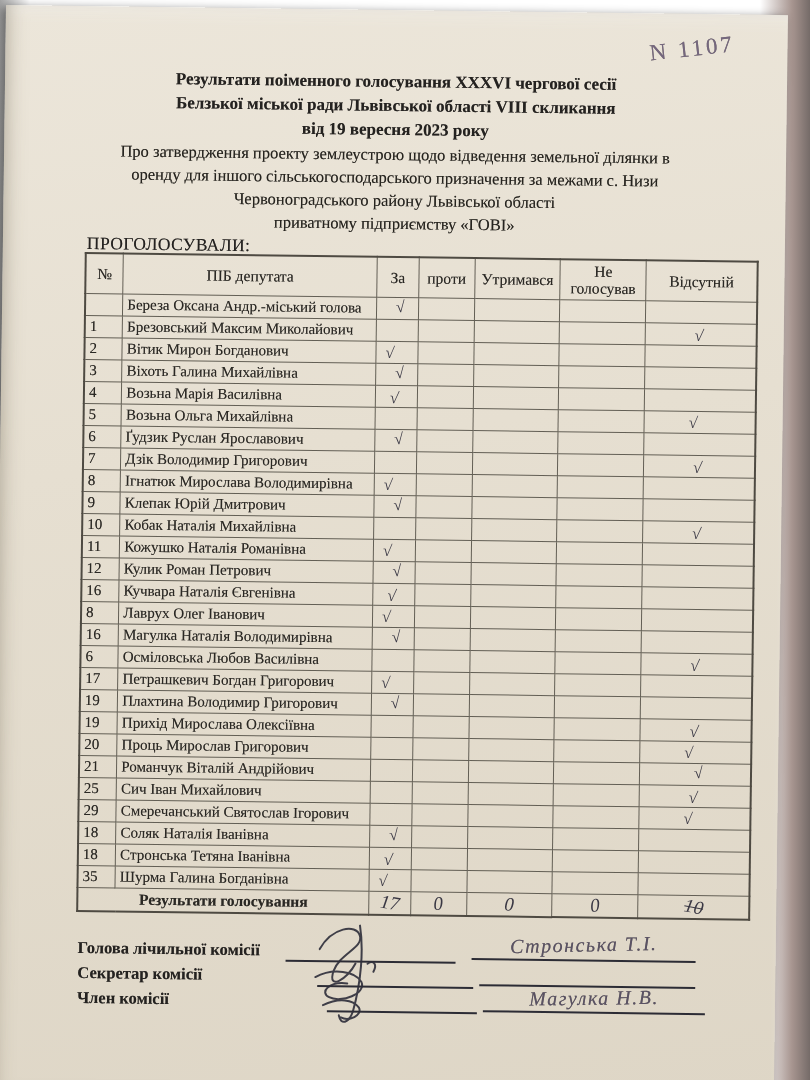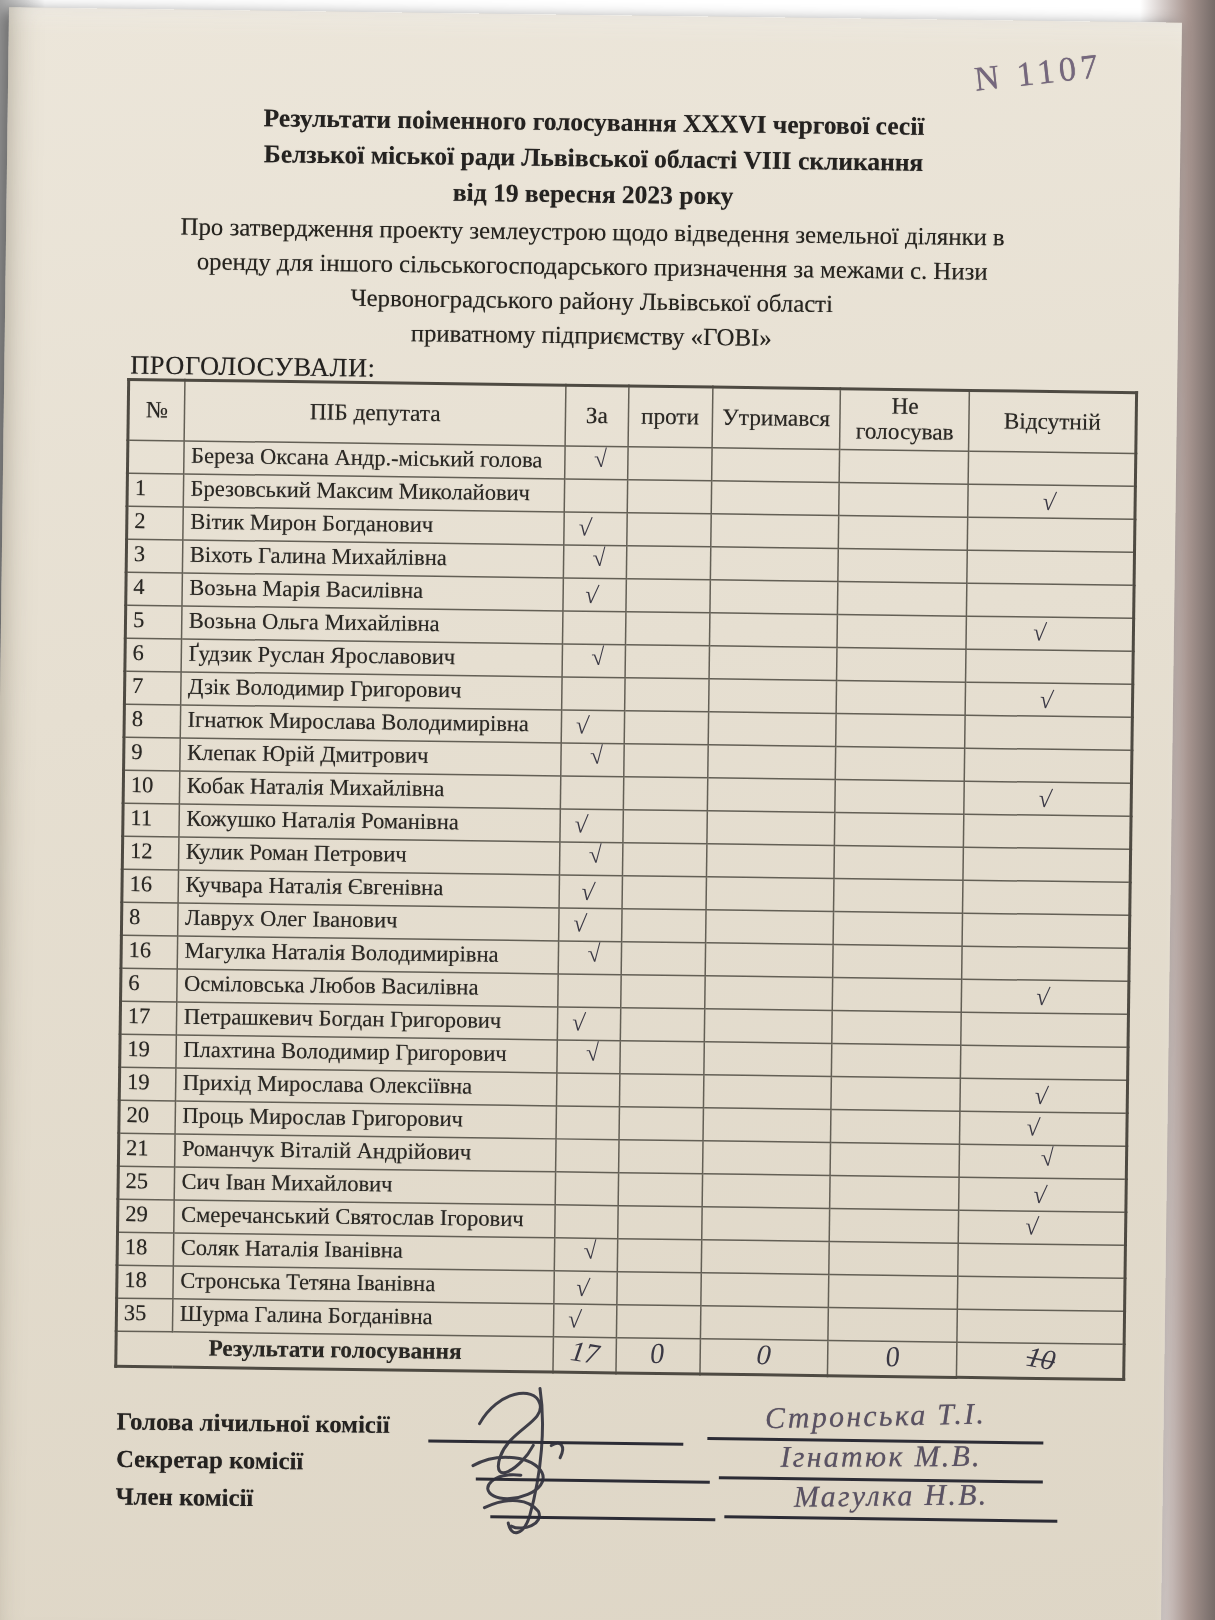--- a/index.html
+++ b/index.html
@@ -368,21 +368,20 @@
 
   <div class="sig-line" style="left:292px; top:951px; width:170px"></div>
   <div class="sig-line" style="left:324px; top:976px; width:156px"></div>
   <div class="sig-line" style="left:334px; top:1001px; width:150px"></div>
 
   <div class="sig-line" style="left:478px; top:947px; width:224px"></div>
   <div class="sig-line" style="left:486px; top:973px; width:216px"></div>
   <div class="sig-line" style="left:490px; top:999px; width:222px"></div>
 
   <div class="sig-name" style="left:478px; width:224px; top:921px; transform:rotate(-2deg)">Стронська Т.І.</div>
-  <div class="sig-name" style="left:486px; width:216px; top:948px; transform:rotate(-1deg)">Ігнатюк М.В.</div>
   <div class="sig-name" style="left:490px; width:222px; top:974px; transform:rotate(-1.5deg)">Магулка Н.В.</div>
 
   <svg class="scribble" width="140" height="115" viewBox="0 0 140 115">
     <g fill="none" stroke="#2e2e3a" stroke-width="2" stroke-linecap="round" opacity="0.9">
       <path d="M30,30 C42,8 66,4 70,16 C74,28 50,34 44,52 C38,72 58,60 66,44"></path>
       <path d="M70,6 C74,30 72,62 64,92 C60,104 52,106 50,96"></path>
       <path d="M26,58 C44,48 66,52 72,62 C78,74 52,84 40,78 C30,73 40,62 58,64"></path>
       <path d="M34,86 C50,78 64,80 70,88 C74,96 60,102 52,98"></path>
       <path d="M78,44 C84,40 88,44 84,52"></path>
     </g>

